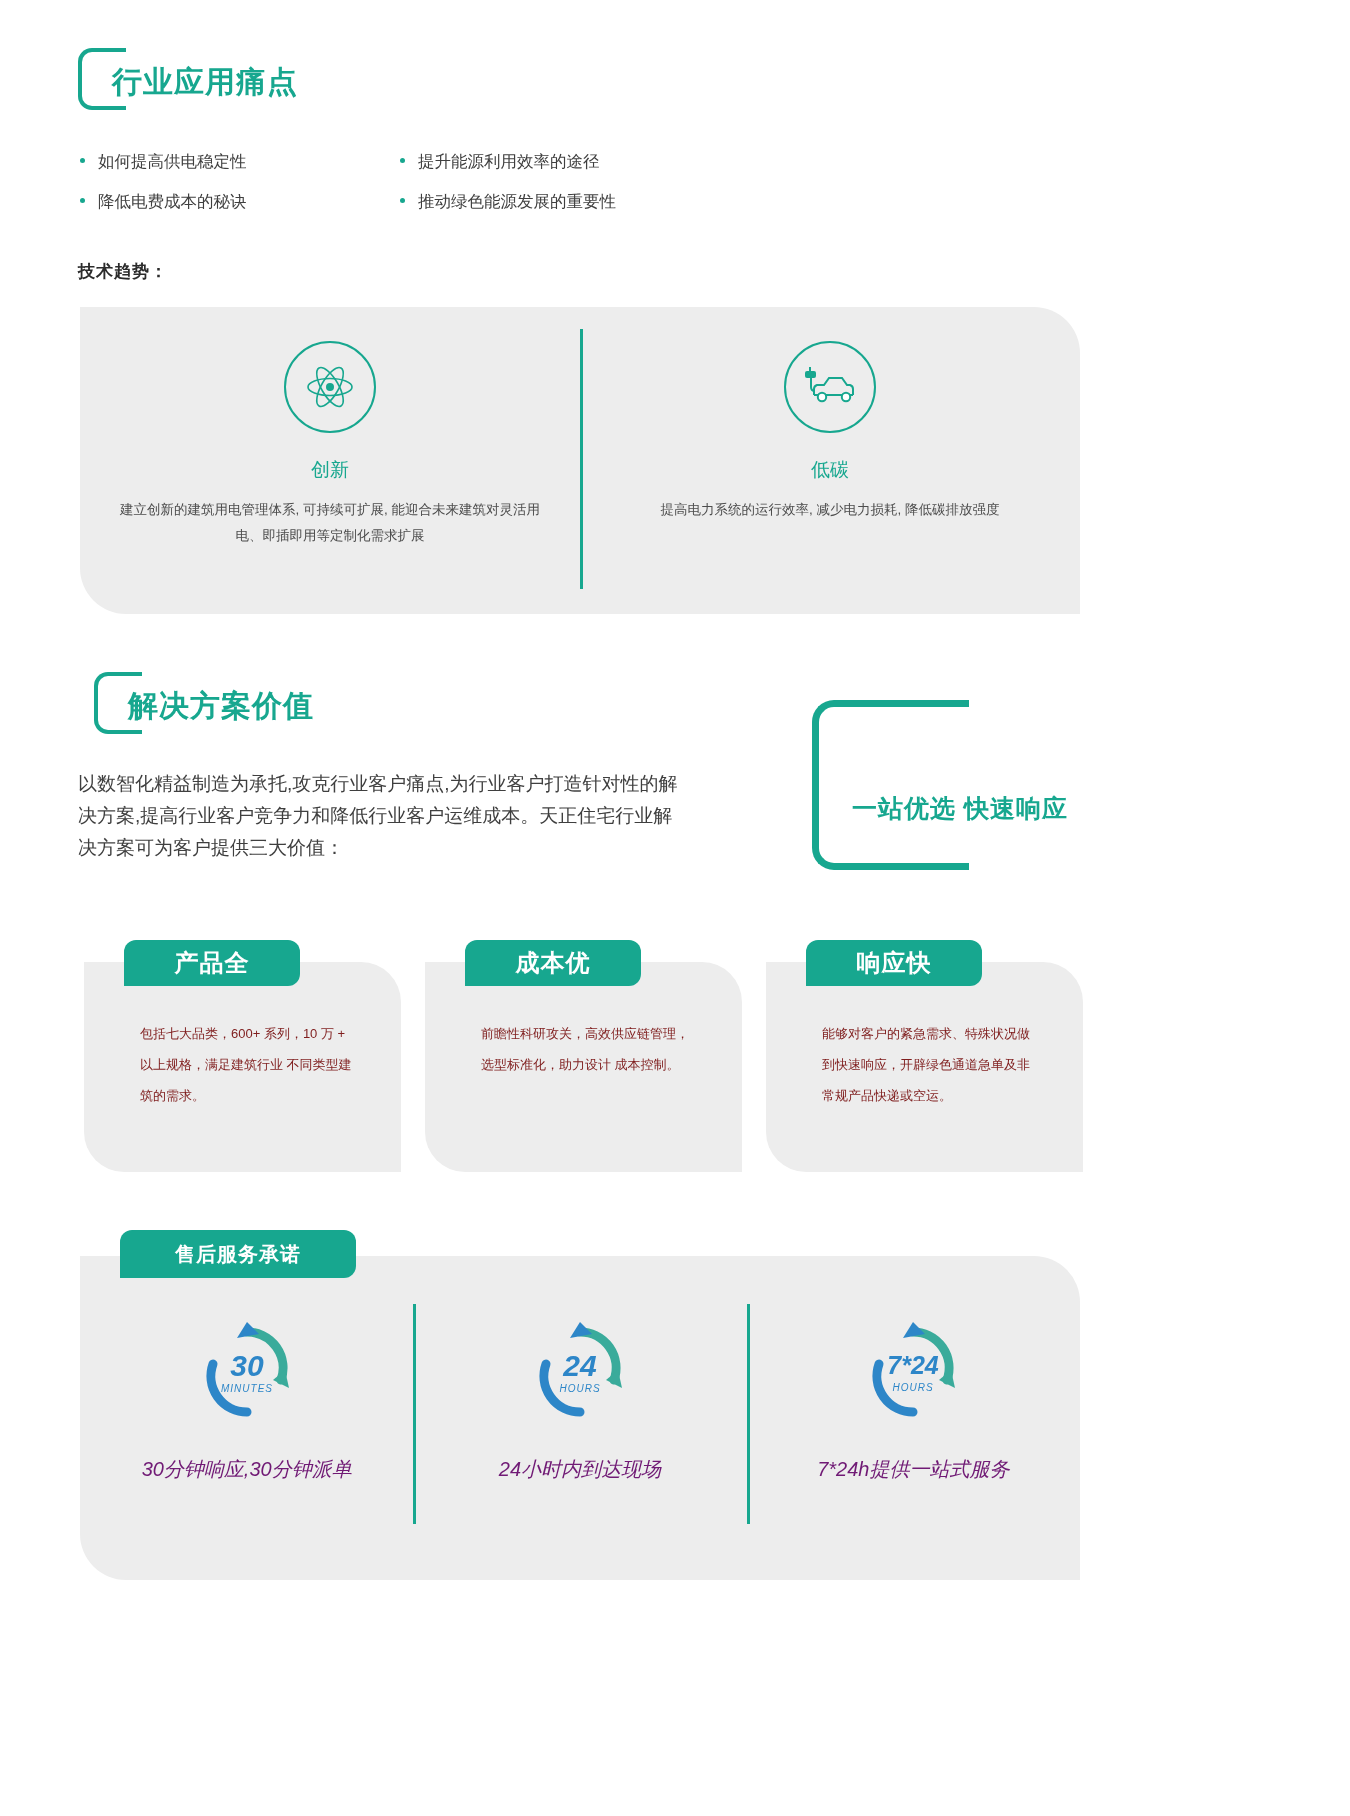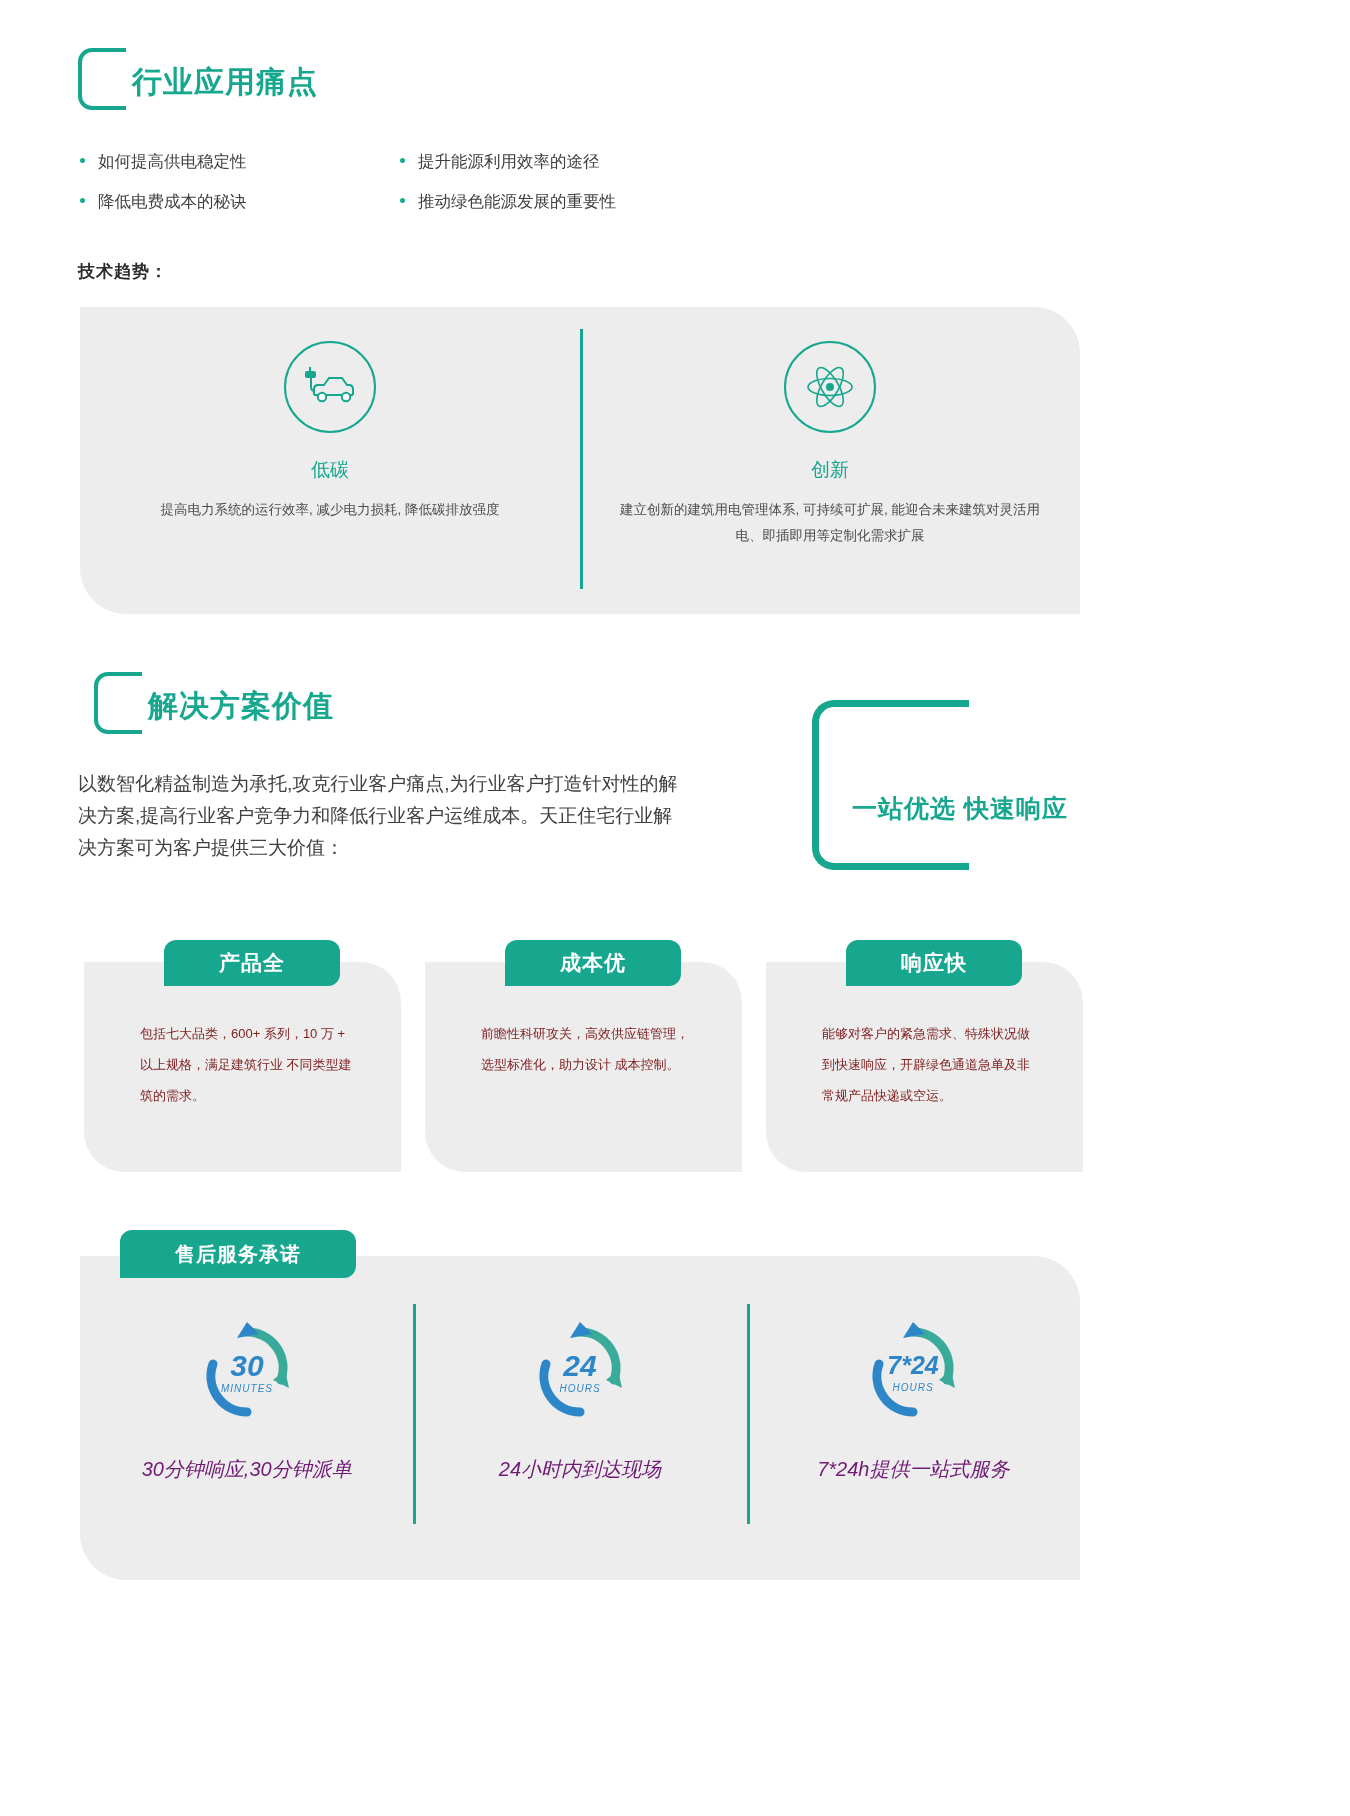--- a/index.html
+++ b/index.html
@@ -10,21 +10,21 @@
     font-family: "Liberation Sans", sans-serif;
     color: #333;
     position: relative;
     overflow: hidden;
   }
 
   
   .sec-head {
     position: relative;
     display: inline-block;
-    padding: 14px 0 10px 54px;
+    padding: 14px 0 10px 34px;
   }
   .sec-head .bracket {
     position: absolute;
     left: 0; top: 0;
     width: 44px; height: 62px;
     border: 4px solid #17a78f;
     border-right: none;
     border-radius: 14px 0 0 14px;
   }
   .sec-head .bracket:after {
@@ -216,26 +216,25 @@
     border-radius: 0 40px 0 40px;
   }
   .value-tag {
     position: absolute;
     left: 40px; top: 0;
     min-width: 176px;
     height: 46px;
     background: #17a78f;
     border-radius: 12px 12px 12px 0;
     color: #fff;
-    font-size: 21px;
+    font-size: 24px;
     font-weight: bold;
     display: flex; align-items: center; justify-content: center;
     letter-spacing: 1px;
     padding: 0 18px;
-    margin-left: 40px;
   }
   .value-body {
     position: absolute;
     left: 56px; top: 78px;
     width: 215px;
     font-size: 13px;
     line-height: 31px;
     color: #7f1d1d;
   }
 
@@ -319,54 +318,54 @@
   <div class="pp-item">
     <span class="dot"></span>
     <span>推动绿色能源发展的重要性</span>
   </div>
 </div>
 
 <div class="tech-label">技术趋势：</div>
 
 <div class="panel tech-panel">
   <div class="tech-cols">
+
+    <div class="tech-col">
+      <div class="circle-icon">
+        <svg width="52" height="52" viewBox="0 0 52 52">
+          <g fill="none" stroke="#17a78f" stroke-width="1.6">
+            <ellipse cx="26" cy="26" rx="22" ry="8.5"></ellipse>
+            <ellipse cx="26" cy="26" rx="22" ry="8.5" transform="rotate(60 26 26)"></ellipse>
+            <ellipse cx="26" cy="26" rx="22" ry="8.5" transform="rotate(120 26 26)"></ellipse>
+            <circle cx="26" cy="26" r="4" fill="#17a78f" stroke="none"></circle>
+          </g>
+        </svg>
+      </div>
+      <div class="tech-title">创新</div>
+      <div class="tech-desc">建立创新的建筑用电管理体系, 可持续可扩展, 能迎合未来建筑对灵活用电、即插即用等定制化需求扩展</div>
+    </div>
 
     <div class="tech-col">
       <div class="circle-icon">
         <svg width="56" height="44" viewBox="0 0 56 44">
           <g fill="none" stroke="#17a78f" stroke-width="2">
             <path d="M12 30 L12 24 Q12 21 15 20 L22 20 L27 13 L40 13 L45 20 L48 20 Q51 21 51 24 L51 30"></path>
             <path d="M12 30 L51 30"></path>
             <circle cx="20" cy="32" r="4.2" fill="#fff"></circle>
             <circle cx="44" cy="32" r="4.2" fill="#fff"></circle>
             <path d="M9 12 L9 22 Q9 26 13 26"></path>
             <rect x="3" y="6" width="11" height="7" rx="2" fill="#17a78f" stroke="none"></rect>
             <path d="M8 6 L8 2" stroke-width="2"></path>
           </g>
         </svg>
       </div>
       <div class="tech-title">低碳</div>
       <div class="tech-desc">提高电力系统的运行效率, 减少电力损耗, 降低碳排放强度</div>
     </div>
 
-    <div class="tech-col">
-      <div class="circle-icon">
-        <svg width="52" height="52" viewBox="0 0 52 52">
-          <g fill="none" stroke="#17a78f" stroke-width="1.6">
-            <ellipse cx="26" cy="26" rx="22" ry="8.5"></ellipse>
-            <ellipse cx="26" cy="26" rx="22" ry="8.5" transform="rotate(60 26 26)"></ellipse>
-            <ellipse cx="26" cy="26" rx="22" ry="8.5" transform="rotate(120 26 26)"></ellipse>
-            <circle cx="26" cy="26" r="4" fill="#17a78f" stroke="none"></circle>
-          </g>
-        </svg>
-      </div>
-      <div class="tech-title">创新</div>
-      <div class="tech-desc">建立创新的建筑用电管理体系, 可持续可扩展, 能迎合未来建筑对灵活用电、即插即用等定制化需求扩展</div>
-    </div>
-
 
   </div>
 </div>
 
 <div class="sec-head sec2">
   <span class="bracket"></span>
   <h2>解决方案价值</h2>
 </div>
 
 <div class="sv-text">以数智化精益制造为承托,攻克行业客户痛点,为行业客户打造针对性的解决方案,提高行业客户竞争力和降低行业客户运维成本。天正住宅行业解决方案可为客户提供三大价值：</div>

